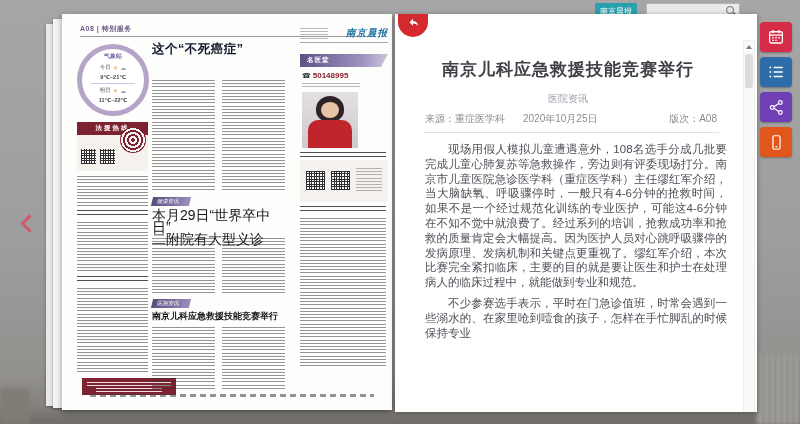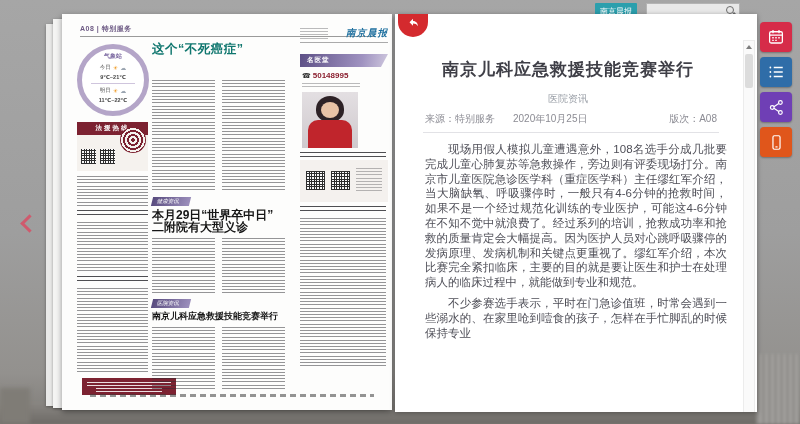--- a/index.html
+++ b/index.html
@@ -64,24 +64,24 @@
       repeating-linear-gradient(90deg,#2e2e2e 0 1px,#fafafa 1px 2.6px);}
   .q1{position:absolute;left:4px;top:14px;width:15px;height:15px;}
   .q2{position:absolute;left:23px;top:14px;width:15px;height:15px;}
 
   .emailbox{position:absolute;left:20px;top:364px;width:94px;height:17px;background:#7c2231;}
   .emailbox .tlw1{position:absolute;left:5px;top:4px;width:84px;height:4px;}
   .emailbox .tlw2{position:absolute;left:14px;top:10px;width:66px;height:4px;}
 
   
   .np-h1{position:absolute;left:90px;top:28px;width:136px;font-size:12.5px;line-height:15px;
-    font-weight:bold;color:#0f766e;letter-spacing:.5px;cursor:pointer;}
+    font-weight:bold;color:#0f172a;letter-spacing:.5px;cursor:pointer;}
   .np-tag{position:absolute;width:38px;height:9px;background:linear-gradient(100deg,#574a7d,#9d90bd);
     transform:skewX(-14deg);color:#fff;font-size:5.5px;display:flex;align-items:center;padding-left:5px;}
-  .np-h2{position:absolute;left:90px;top:195px;width:136px;font-size:12px;line-height:12px;font-weight:bold;color:#161616;cursor:pointer;}
+  .np-h2{position:absolute;left:90px;top:195px;width:136px;font-size:14px;line-height:12px;font-weight:normal;color:#161616;cursor:pointer;}
   .np-h3{position:absolute;left:90px;top:297px;width:140px;font-size:9px;line-height:11px;font-weight:bold;color:#161616;cursor:pointer;}
 
   
   .masthead{position:absolute;left:268px;top:13px;width:58px;font-size:9.5px;font-weight:bold;
     font-style:italic;color:#1d6f9e;text-align:right;letter-spacing:1px;}
   .c4rule{position:absolute;left:238px;top:28px;width:88px;height:1px;background:#aaa;}
   .banner{position:absolute;left:238px;top:40px;width:88px;height:13px;
     background:linear-gradient(100deg,#5d5086,#9f92c0 70%,#cfc8de);color:#fff;font-size:6.5px;
     font-weight:bold;display:flex;align-items:center;padding-left:7px;letter-spacing:1px;
     clip-path:polygon(0 0,100% 0,92% 100%,0 100%);}
@@ -237,21 +237,21 @@
   <div class="panel">
     <div class="back-btn">
       <svg width="14" height="14" viewBox="0 0 20 20">
         <path d="M5 9 L10 4 L10 7 C14.5 7 17 10.5 17 14.5 C15.5 11.5 13 10.6 10 10.6 L10 14 Z" fill="#ffffff"></path>
       </svg>
     </div>
     <div class="a-title">南京儿科应急救援技能竞赛举行</div>
     <div class="a-cat">医院资讯</div>
     <div class="a-meta">
       <span class="grp">
-        <span>来源：特别服务</span>
+        <span>来源：重症医学科</span>
         <span>2020年10月25日</span>
       </span>
       <span>版次：A08</span>
     </div>
     <div class="a-div"></div>
     <div class="a-body">
       <p>现场用假人模拟儿童遭遇意外，108名选手分成几批要完成儿童心肺复苏等急救操作，旁边则有评委现场打分。南京市儿童医院急诊医学科（重症医学科）主任缪红军介绍，当大脑缺氧、呼吸骤停时，一般只有4-6分钟的抢救时间，如果不是一个经过规范化训练的专业医护，可能这4-6分钟在不知不觉中就浪费了。经过系列的培训，抢救成功率和抢救的质量肯定会大幅提高。因为医护人员对心跳呼吸骤停的发病原理、发病机制和关键点更重视了。缪红军介绍，本次比赛完全紧扣临床，主要的目的就是要让医生和护士在处理病人的临床过程中，就能做到专业和规范。</p>
       <p>不少参赛选手表示，平时在门急诊值班，时常会遇到一些溺水的、在家里呛到噎食的孩子，怎样在手忙脚乱的时候保持专业</p>
     </div>
     <div class="sbar">

